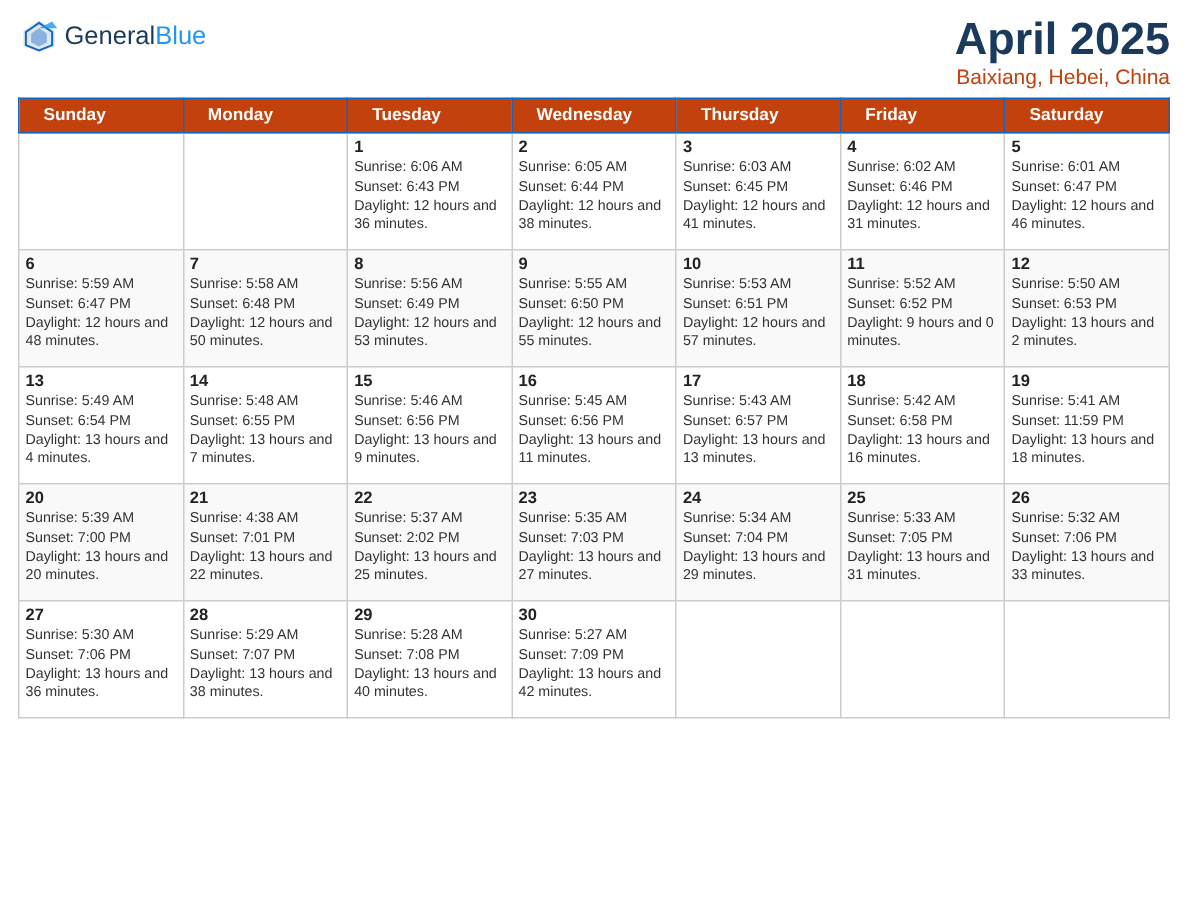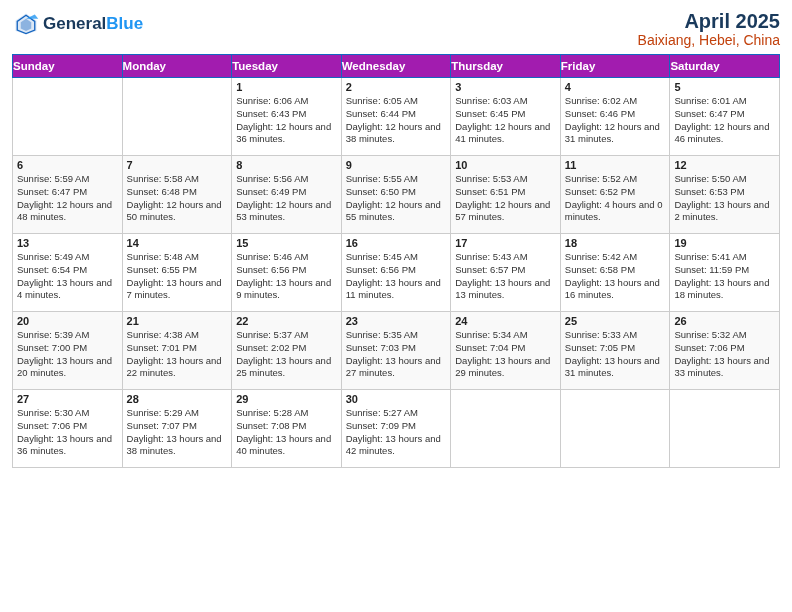--- a/index.html
+++ b/index.html
@@ -26,40 +26,40 @@
     }
     .logo-icon {
       width: 28px;
       height: 28px;
       margin-right: 3px;
     }
     .title-block {
       text-align: right;
     }
     .month-title {
-      font-size: 20px;
+      font-size: 30px;
       font-weight: bold;
       color: #1a3a5c;
       line-height: 1.1;
     }
     .subtitle {
       font-size: 14px;
       color: #c2410c;
     }
     table {
       width: 100%;
       border-collapse: collapse;
       table-layout: fixed;
     }
     thead th {
-      background: #a21caf;
+      background: #c2410c;
       color: #fff;
       font-size: 11.5px;
       font-weight: bold;
-      padding: 5px 0;
+      padding: 5px 16px;
       text-align: left;
       border: 1px solid #1565C0;
       margin-left: 22px;
     }
     tbody td {
       border: 1px solid #ccc;
       vertical-align: top;
       padding: 3px 4px;
       font-size: 9.5px;
       color: #222;
@@ -91,21 +91,21 @@
 <div class="container">
   <div class="header-row">
     <div class="logo">
       <svg class="logo-icon" viewBox="0 0 32 32">
         <polygon points="16,4 28,12 28,24 16,28 4,24 4,12" fill="#1565C0" opacity="0.15"></polygon>
         <polygon points="16,6 26,13 26,23 16,27 6,23 6,13" fill="none" stroke="#1565C0" stroke-width="1.5"></polygon>
         <polygon points="16,10 22,14 22,21 16,24 10,21 10,14" fill="#1565C0" opacity="0.4"></polygon>
         <path d="M16 10 L26 5 L30 10" fill="#2196F3" opacity="0.8"></path>
       </svg>
       <div>
-        <div style="font-size:17px;font-weight:bold;color:#1a3a5c;line-height:1.15;">
+        <div style="font-size:17px;font-weight:normal;color:#1a3a5c;line-height:1.15;">
           <span>General</span><span style="color:#2196F3;">Blue</span>
         </div>
       </div>
     </div>
     <div class="title-block">
       <div class="month-title">April 2025</div>
       <div class="subtitle">Baixiang, Hebei, China</div>
     </div>
   </div>
 
@@ -184,21 +184,21 @@
           <td>
             <div class="day-num">10</div>
             <div class="cell-line">Sunrise: 5:53 AM</div>
             <div class="cell-line">Sunset: 6:51 PM</div>
             <div class="cell-line">Daylight: 12 hours and 57 minutes.</div>
           </td>
           <td>
             <div class="day-num">11</div>
             <div class="cell-line">Sunrise: 5:52 AM</div>
             <div class="cell-line">Sunset: 6:52 PM</div>
-            <div class="cell-line">Daylight: 4 hours and 0 minutes.</div>
+            <div class="cell-line">Daylight: 9 hours and 0 minutes.</div>
           </td>
           <td>
             <div class="day-num">12</div>
             <div class="cell-line">Sunrise: 5:50 AM</div>
             <div class="cell-line">Sunset: 6:53 PM</div>
             <div class="cell-line">Daylight: 13 hours and 2 minutes.</div>
           </td>
         </tr>
         <tr>
           <td>

